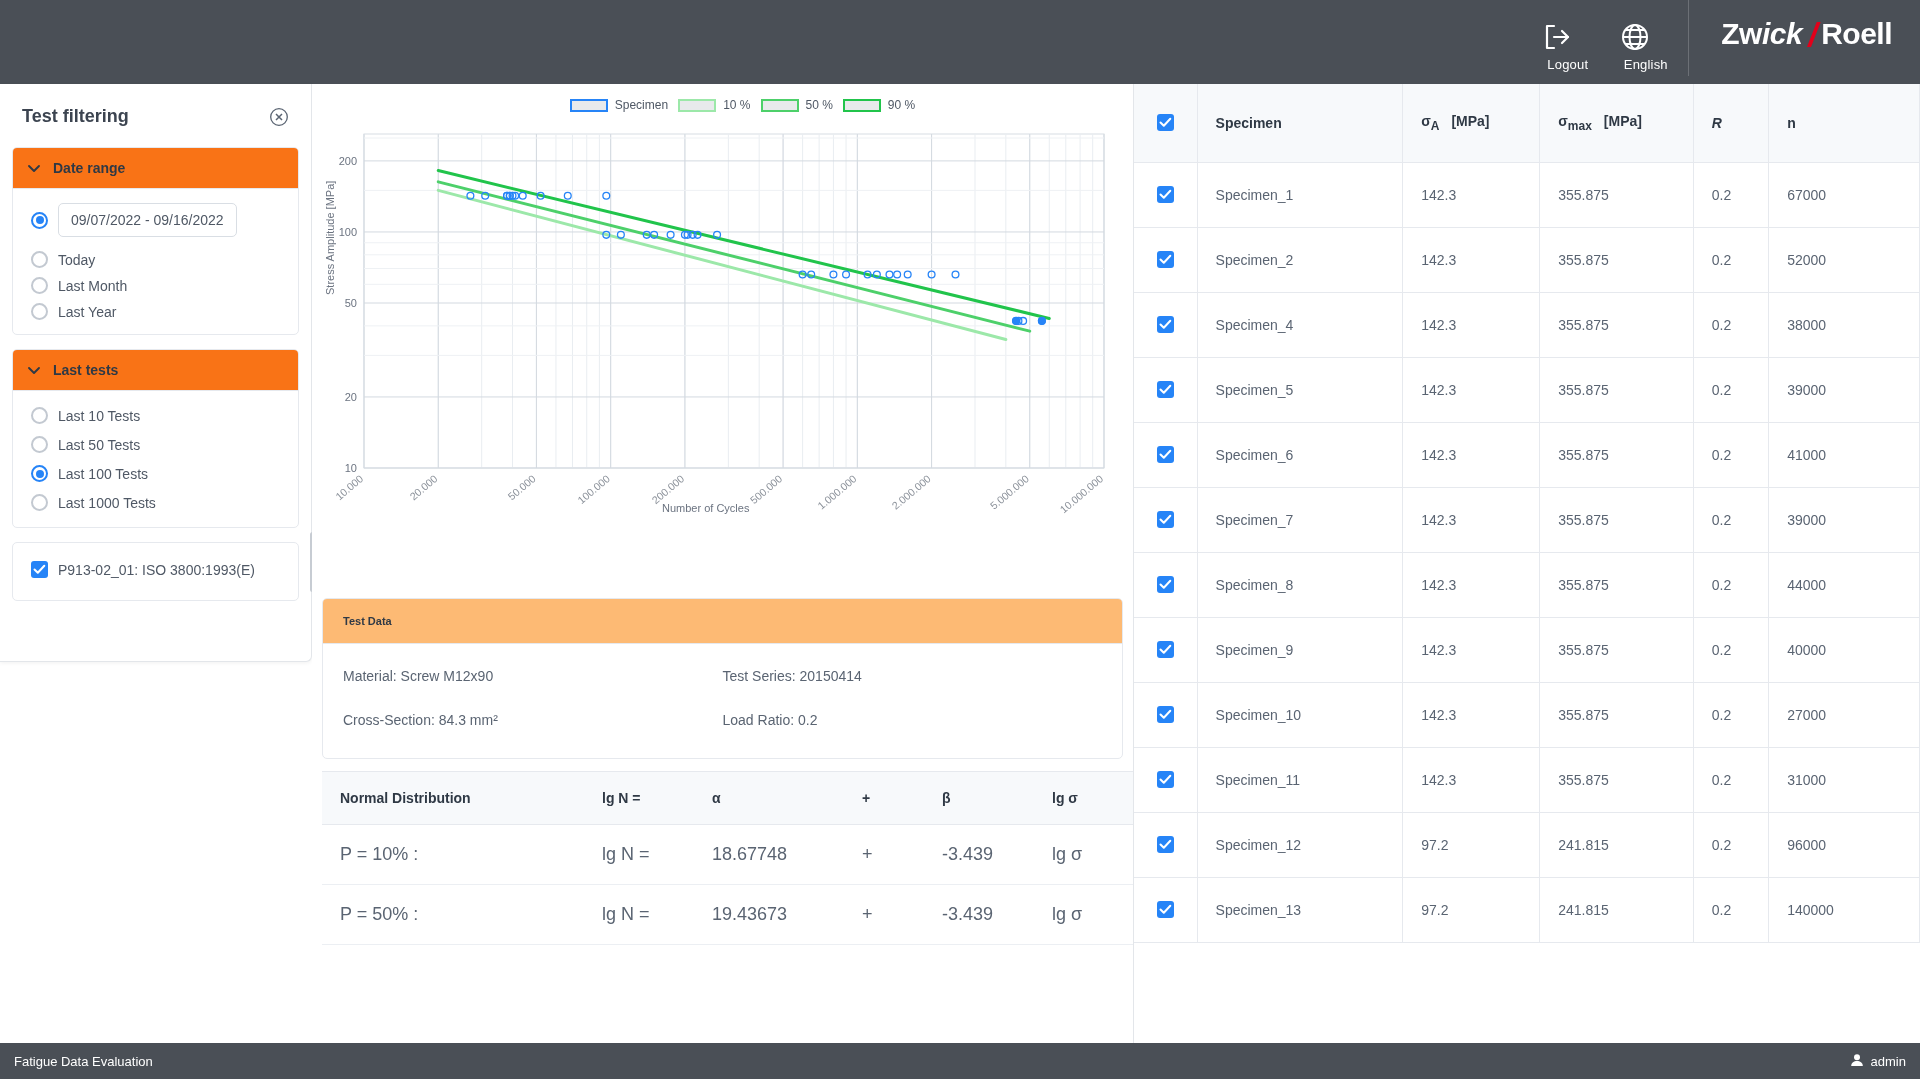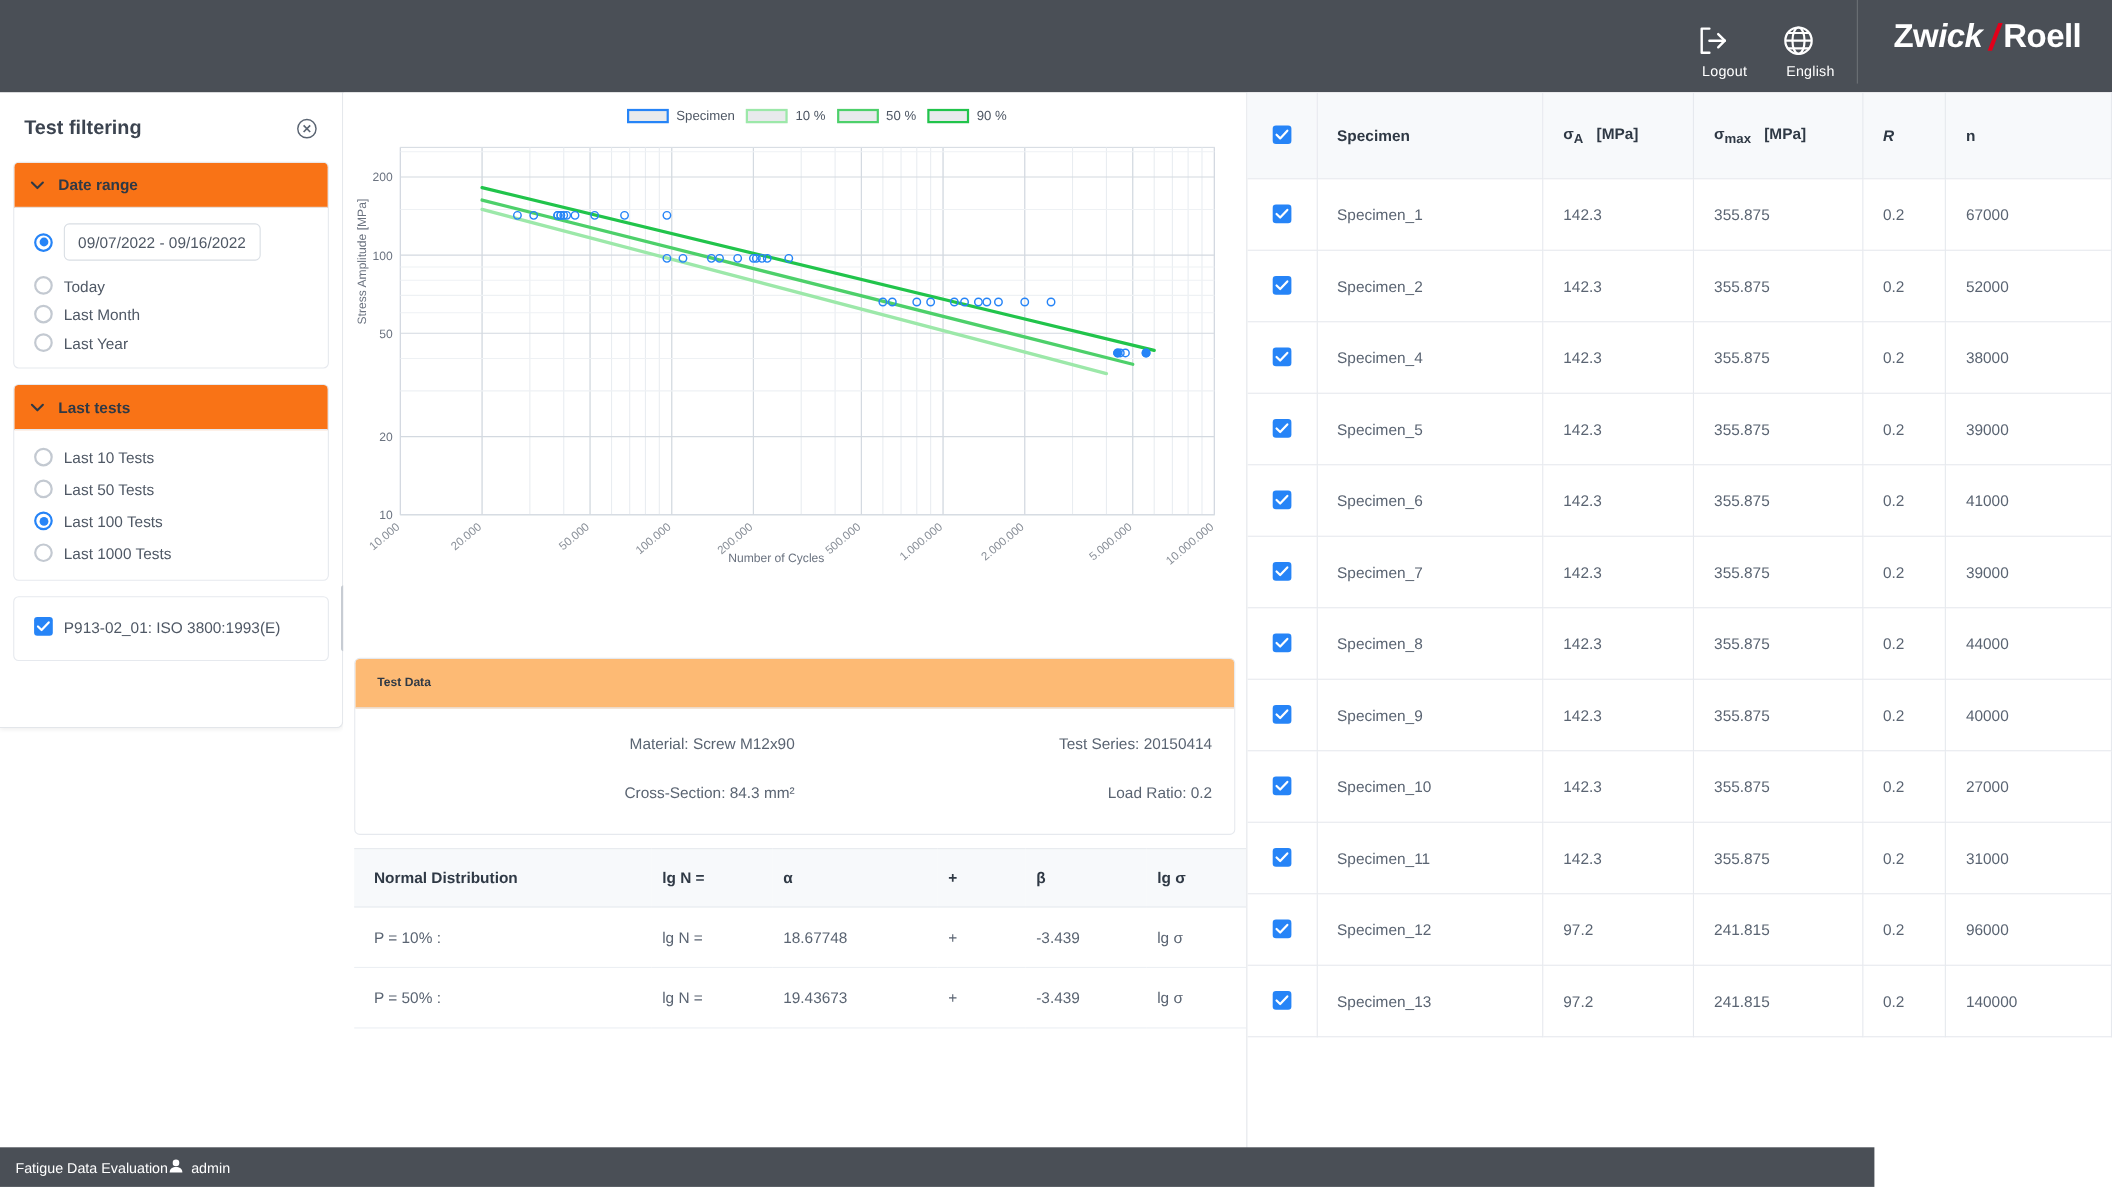--- a/index.html
+++ b/index.html
@@ -139,34 +139,34 @@
 
   .info-card {
     margin: 8px 10px 0 10px; border: 1px solid #e6e9ee; border-radius: 5px;
     background: #ffffff; overflow: hidden;
   }
   .info-head {
     background: #fdba74; border-bottom: 1px solid #e6e9ee;
     padding: 16px 20px; font-size: 11px; font-weight: bold; color: #2f3945;
   }
   .info-body { display: flex; padding: 24px 20px 30px 20px; }
-  .info-col { width: 50%; text-align: right; }
+  .info-col { width: 50%; }
   .info-line { font-size: 14px; color: #5a6472; margin-bottom: 28px; }
   .info-line:last-child { margin-bottom: 0; }
 
   .nd-card { margin: 12px 10px 0 10px; }
   .nd-table { width: 100%; border-collapse: collapse; table-layout: fixed; }
   .nd-table thead th {
     background: #f7f9fb; border-top: 1px solid #e6e9ee; border-bottom: 1px solid #e6e9ee;
     text-align: left; font-size: 14px; font-weight: bold; color: #2f3945;
     padding: 18px 10px;
   }
   .nd-table tbody td {
     border-bottom: 1px solid #eceff3;
-    font-size: 14px; color: #5a6472; padding: 19px 10px;
+    font-size: 18px; color: #5a6472; padding: 19px 10px;
   }
   .c-name { width: 270px; padding-left: 18px !important; }
   .c-lgn  { width: 110px; }
   .c-a    { width: 150px; }
   .c-plus { width: 80px; }
   .c-b    { width: 110px; }
   .c-lgs  { width: 100px; }
 
   
   .right {
@@ -191,24 +191,24 @@
   .col-smax  { width: 112px; }
   .col-r     { width: 55px; }
   .col-n     { width: 110px; }
   .hdr-two { display: flex; gap: 12px; line-height: 1; }
   .sub { font-size: 12px; vertical-align: sub; }
   .ital { font-style: italic; }
   .chk-cell-inner { display: flex; align-items: center; justify-content: center; }
 
   
   .footer {
-    position: absolute; bottom: 0; left: 0; width: 1704px; height: 36px;
+    position: absolute; bottom: 0; left: 0; width: 1920px; height: 36px;
     background: #4a4f56; color: #ffffff;
-    display: flex; align-items: center; 
-    padding: 0 14px; font-size: 13px;
+    display: flex; align-items: center; justify-content: space-between;
+    padding: 0 14px; font-size: 13px; gap: 39px;
   }
   .footer-right { display: flex; align-items: center; gap: 7px; }
 </style>
 </head>
 <body>
 
 <div class="topbar">
   <div class="topbar-actions">
 
     <div class="tb-item">

